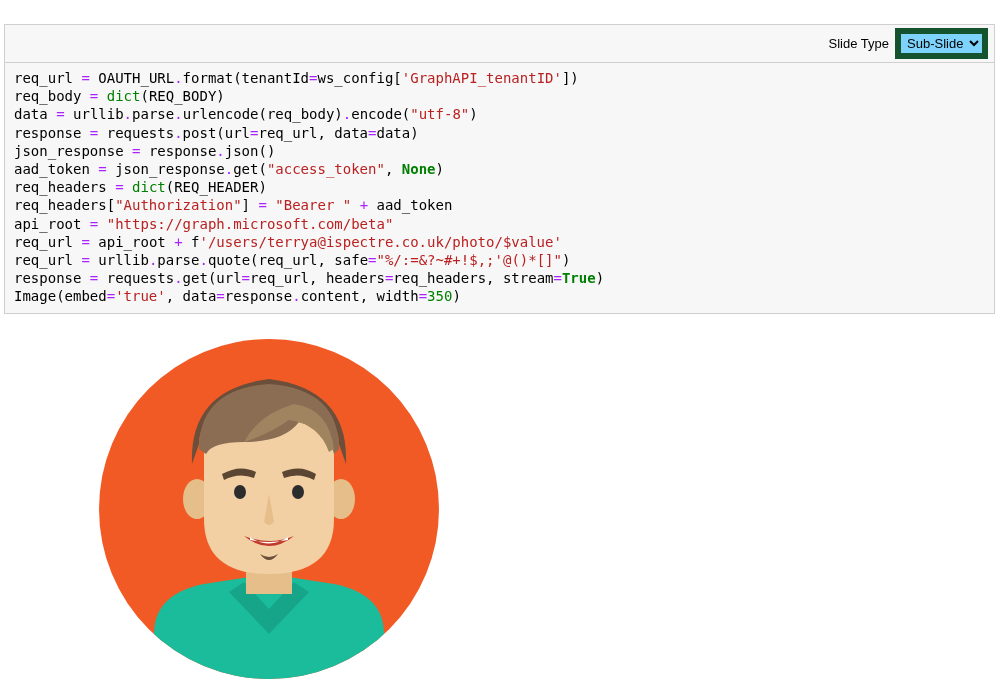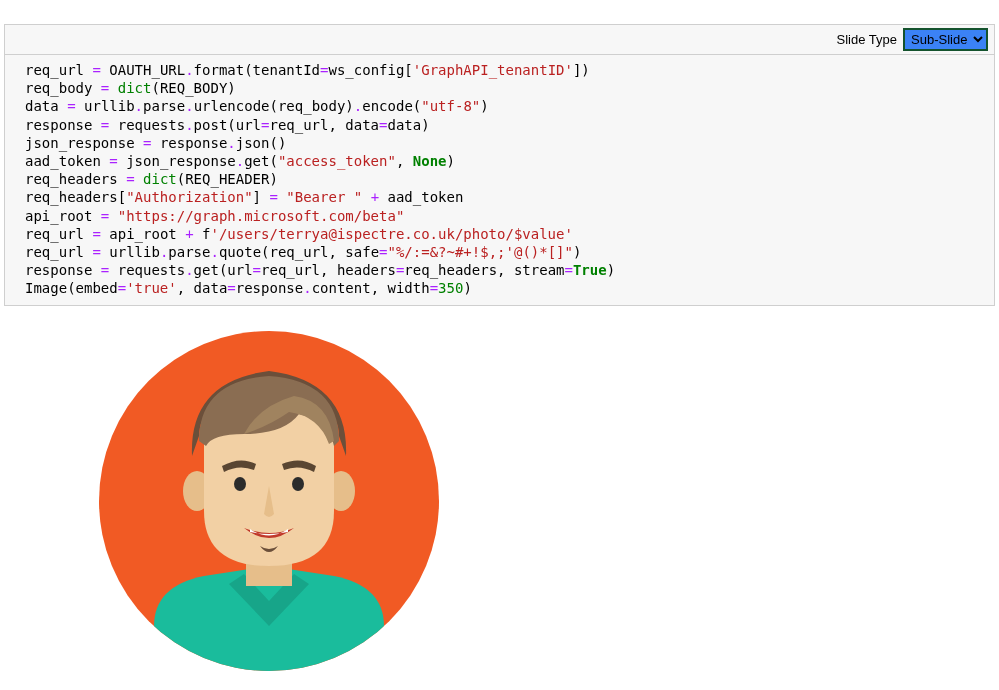--- a/index.html
+++ b/index.html
@@ -18,29 +18,29 @@
     justify-content: flex-end;
     align-items: center;
     gap: 6px;
     font-size: 13px;
     color: #333;
     margin-top: 20px;
   }
   .cell-toolbar label { color: #000; }
   .cell-toolbar select {
     font-size: 13px;
-    border: 2px solid #14532d;
-    background: #3b82f6;
+    border: 6px solid #14532d;
+    background: #7dd3fc;
     padding: 1px 2px;
   }
   .codecell {
     border: 1px solid #cfcfcf;
     border-top: none;
     background: #f7f7f7;
-    padding: 6px 8px 8px 20px;
+    padding: 6px 8px 8px 9px;
     font-family: "DejaVu Sans Mono", Menlo, Consolas, "Courier New", monospace;
     font-size: 14px;
     line-height: 1.3;
     color: #000;
     white-space: pre;
     overflow-x: auto;
   }
   .tok-op { color: #aa22ff; }      
   .tok-kw { color: #008000; font-weight: bold; } 
   .tok-bi { color: #008000; }      

